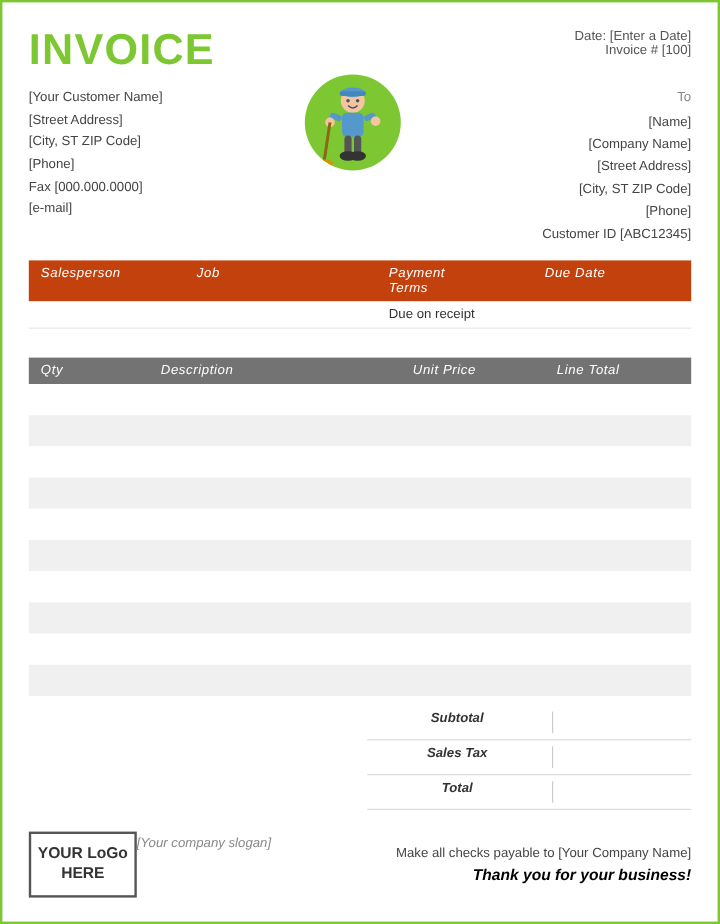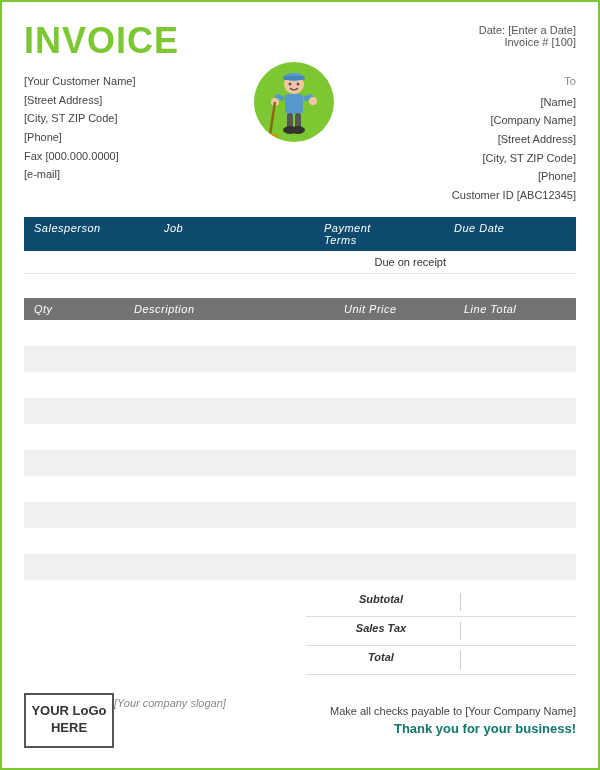--- a/index.html
+++ b/index.html
@@ -71,39 +71,39 @@
       color: #444;
       text-align: right;
     }
     .to-label {
       color: #888;
       font-size: 11px;
       margin-bottom: 2px;
     }
     
     .green-header-row {
-      background: #0c4a6e;
+      background: #c2410c;
       display: grid;
       grid-template-columns: 130px 160px 130px 1fr;
       padding: 5px 6px;
       color: #fff;
       font-style: italic;
       font-size: 11px;
       letter-spacing: 0.5px;
       margin-bottom: 0;
     }
     .green-header-row span { padding: 0 4px; }
     .data-row {
       display: grid;
       grid-template-columns: 130px 160px 130px 1fr;
       padding: 5px 6px;
       font-size: 11px;
       border-bottom: 1px solid #e8e8e8;
     }
-    .data-row span { padding: 0 4px; text-align: right; }
+    .data-row span { padding: 0 4px; }
     
     .items-section { margin-top: 16px; }
     .items-header {
       background: #737373;
       display: grid;
       grid-template-columns: 100px 1fr 120px 110px;
       padding: 5px 6px;
       color: #fff;
       font-style: italic;
       font-size: 11px;
@@ -183,21 +183,22 @@
     }
     .footer-right {
       text-align: right;
       font-size: 11px;
     }
     .footer-right .checks {
       color: #444;
       margin-left: 40px;
     }
     .footer-right .thank-you {
-      color: #0f766e;
+      color: #000000;
+      font-style: italic;
       font-weight: bold;
       font-size: 13px;
       margin-top: 4px;
     }
     
     .cleaner-svg {
       width: 58px;
       height: 72px;
     }
     .divider {

